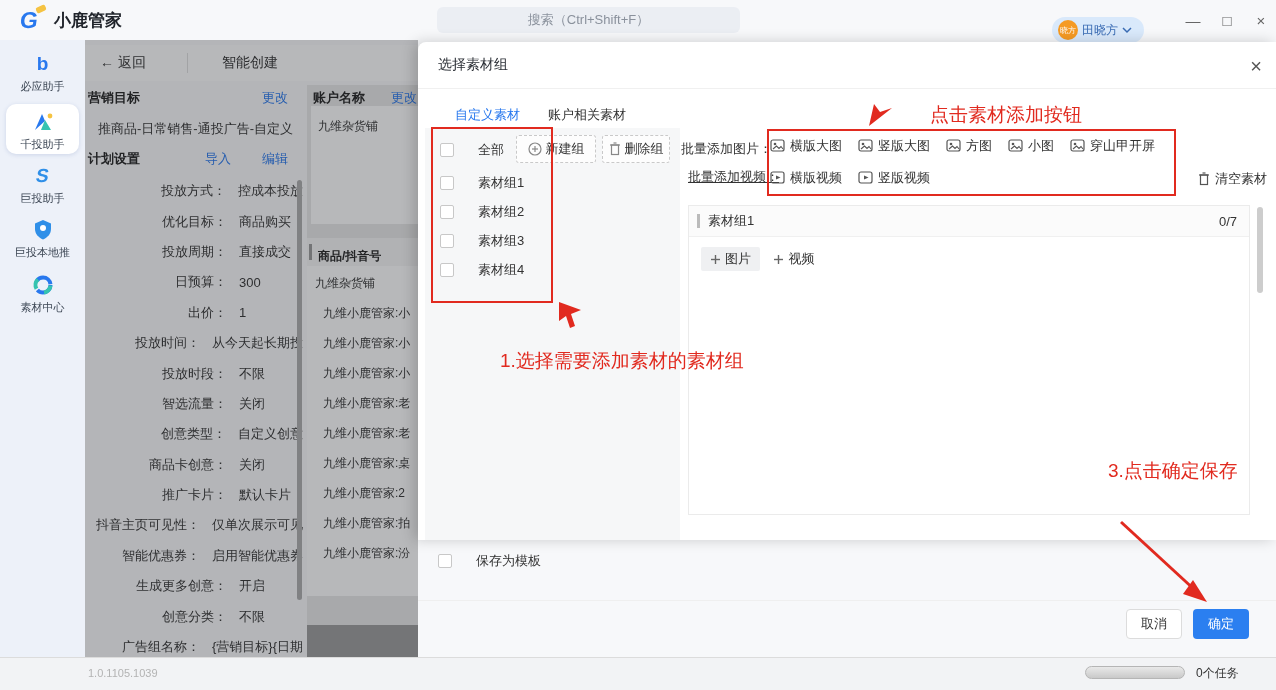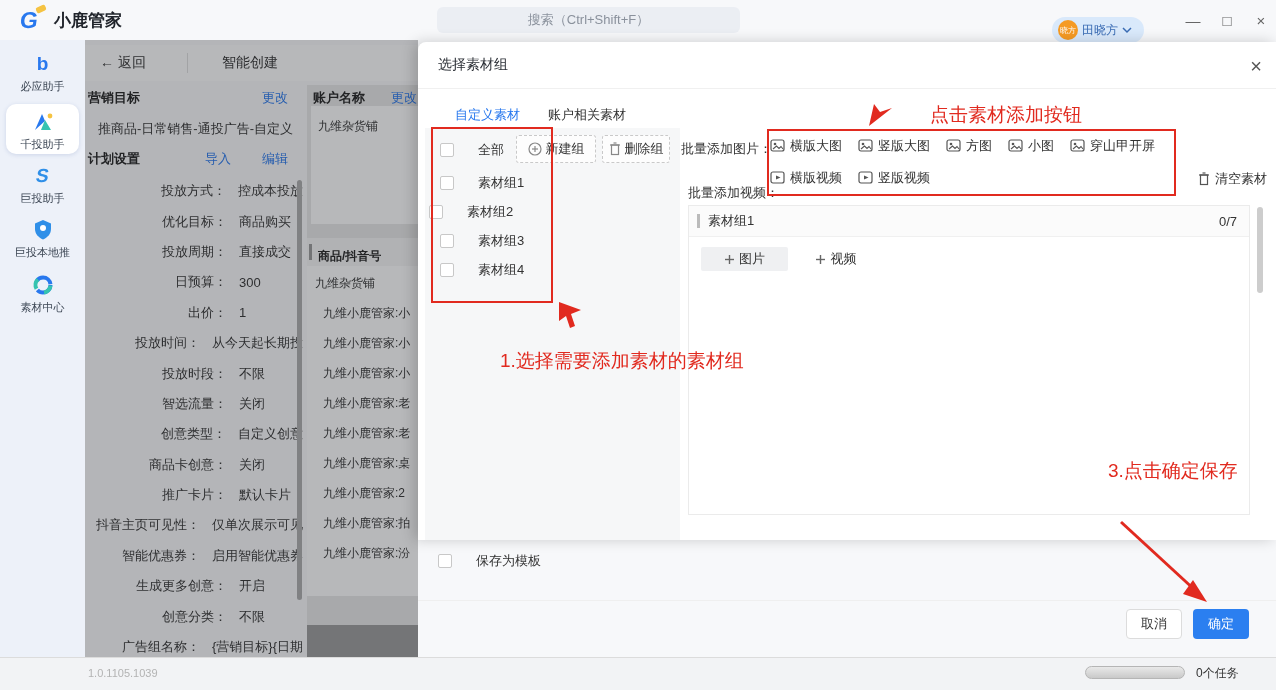--- a/index.html
+++ b/index.html
@@ -67,21 +67,21 @@
   .group-row{display:flex;align-items:center;gap:24px;height:22px;}
   .group-label{font-size:13px;color:#333;}
   .batch-label{font-size:13px;color:#333;}
   .opt{display:flex;align-items:center;gap:5px;font-size:13px;color:#333;}
   .optrow{display:flex;align-items:center;gap:16px;}
   .card{left:270px;top:163px;width:562px;height:310px;border:1px solid #ebebeb;box-sizing:border-box;background:#fff;}
   .card-head{height:30px;background:#fbfbfb;border-bottom:1px solid #f0f0f0;display:flex;align-items:center;}
   .card-bar{width:3px;height:14px;background:#bbb;margin:0 8px 0 8px;}
   .card-title{font-size:13px;color:#333;flex:1;}
   .card-count{font-size:13px;color:#333;margin-right:12px;}
-  .chip{display:inline-flex;align-items:center;gap:4px;font-size:13px;color:#333;padding:3px 23px;border-radius:2px;}
+  .chip{display:inline-flex;align-items:center;gap:4px;font-size:13px;color:#333;padding:3px 9px;border-radius:2px;}
   .chip.gray{background:#eff0f2;}
   .red-rect{border:2px solid #e12a1f;box-sizing:border-box;z-index:55;pointer-events:none;}
   .red-note{color:#e12a1f;font-size:19px;font-weight:500;z-index:55;white-space:nowrap;}
   .modal-scroll{left:839px;top:165px;width:6px;height:86px;background:#cdcdcd;border-radius:3px;}
   .foot-line{left:0;top:558px;width:858px;height:1px;background:#efefef;}
   .btn{height:30px;border-radius:4px;font-size:13px;display:flex;align-items:center;justify-content:center;box-sizing:border-box;}
   .btn-cancel{left:708px;top:567px;width:56px;background:#fff;border:1px solid #dcdcdc;color:#333;}
   .btn-confirm{left:775px;top:567px;width:56px;background:#2b7ff0;color:#fff;}
   
   .statusbar{left:0;top:657px;width:1276px;height:33px;background:#f2f3f5;border-top:1px solid #dcdcdc;box-sizing:border-box;}
@@ -334,21 +334,21 @@
       <rect x="2.5" y="3" width="7" height="9.5" fill="none" stroke="#888" stroke-width="1.2"></rect>
       <line x1="4.5" y1="1" x2="7.5" y2="1" stroke="#888" stroke-width="1.2"></line>
     </svg>
     <span>删除组</span>
   </div>
 
   <div class="abs group-row" style="left:22px;top:130px;">
     <div class="cb"></div>
     <div class="group-label">素材组1</div>
   </div>
-  <div class="abs group-row" style="left:11px;top:159px;">
+  <div class="abs group-row" style="left:22px;top:159px;">
     <div class="cb"></div>
     <div class="group-label">素材组2</div>
   </div>
   <div class="abs group-row" style="left:22px;top:188px;">
     <div class="cb"></div>
     <div class="group-label">素材组3</div>
   </div>
   <div class="abs group-row" style="left:22px;top:217px;">
     <div class="cb"></div>
     <div class="group-label">素材组4</div>
@@ -391,21 +391,21 @@
     <div class="opt">
       <svg width="15" height="14">
           <rect x="1" y="1" width="13" height="11" rx="2" fill="none" stroke="#555" stroke-width="1.2"></rect>
           <circle cx="5" cy="5" r="1.3" fill="#555"></circle>
           <path d="M3,10 L6.5,7 L9,9.5 L11,7.5 L13,10" fill="none" stroke="#555" stroke-width="1.1"></path>
         </svg>
       <span>穿山甲开屏</span>
     </div>
   </div>
 
-  <div class="abs batch-label" style="left:270px;top:142px;">批量添加视频：</div>
+  <div class="abs batch-label" style="left:270px;top:126px;text-decoration:underline;">批量添加视频：</div>
   <div class="abs optrow" style="left:352px;top:127px;">
     <div class="opt">
       <svg width="15" height="14">
           <rect x="1" y="1" width="13" height="11" rx="2" fill="none" stroke="#555" stroke-width="1.2"></rect>
           <polygon points="6,4.5 10.5,6.5 6,8.5" fill="#555"></polygon>
         </svg>
       <span>横版视频</span>
     </div>
     <div class="opt">
       <svg width="15" height="14">

